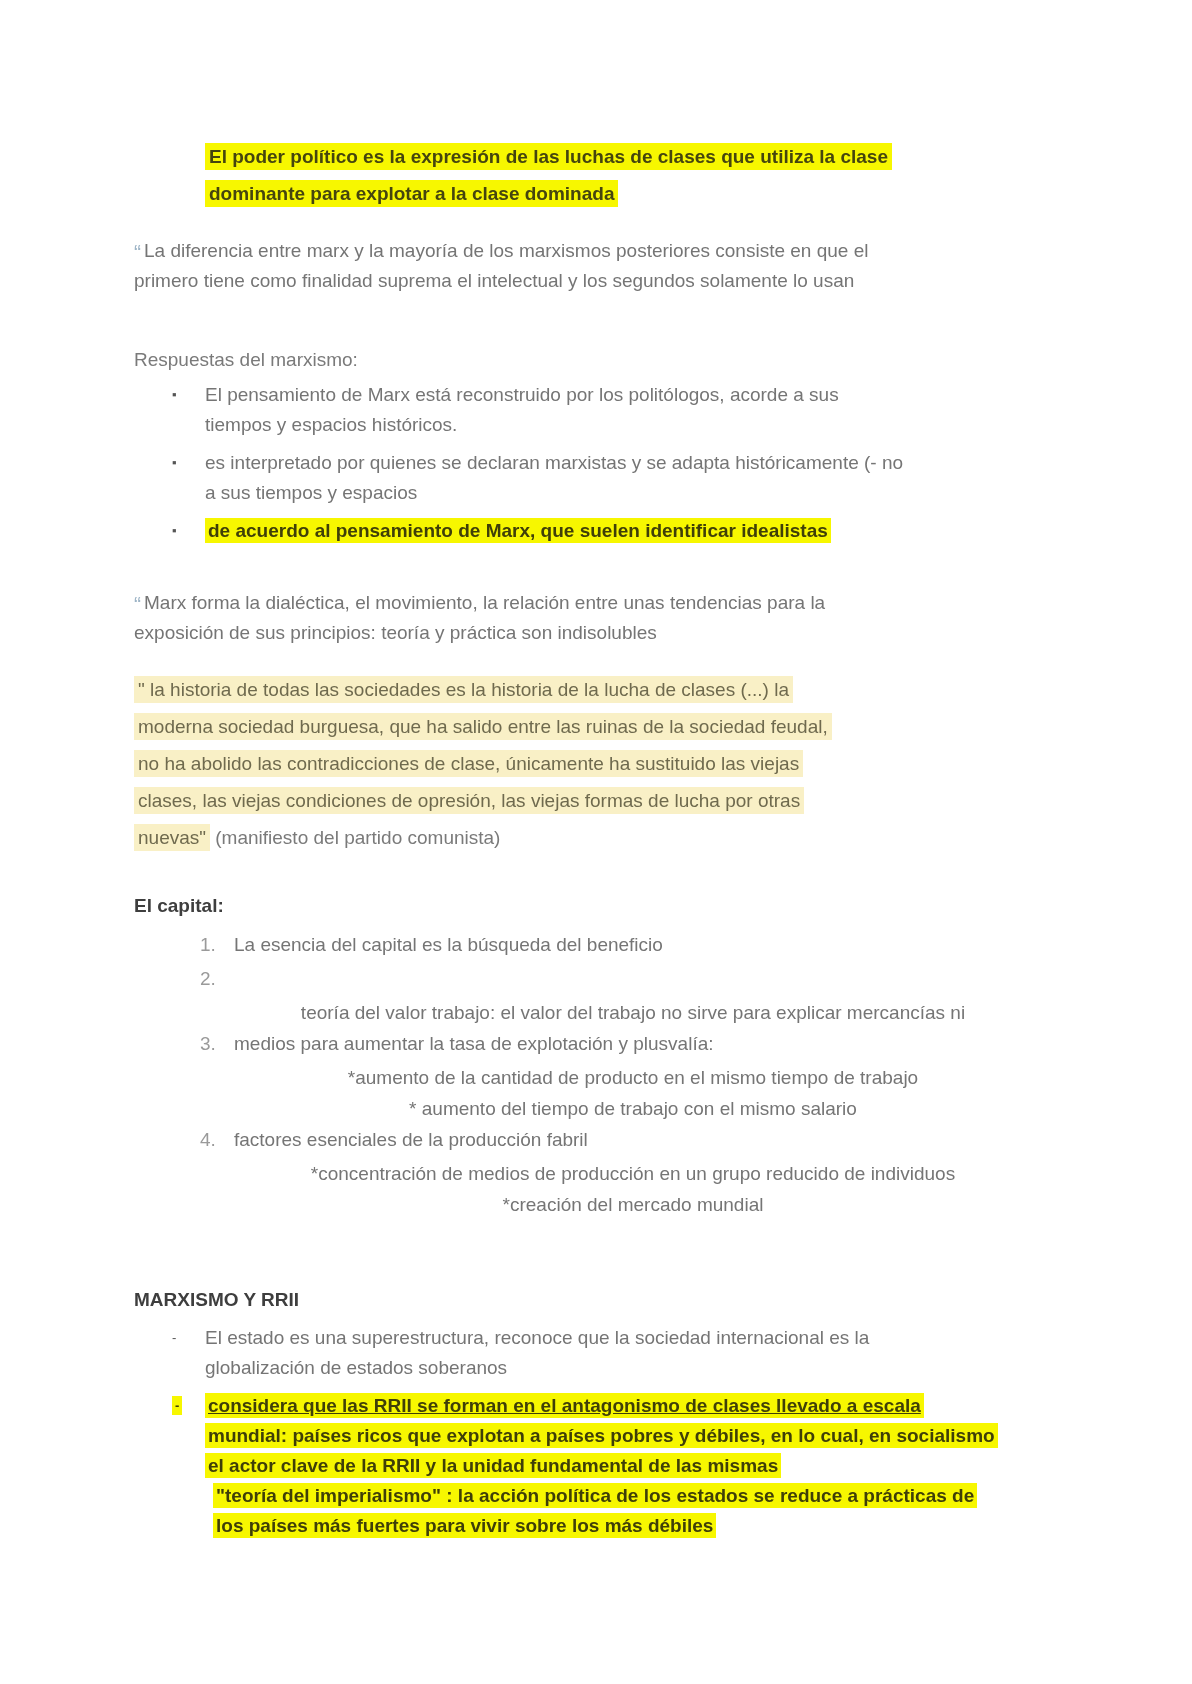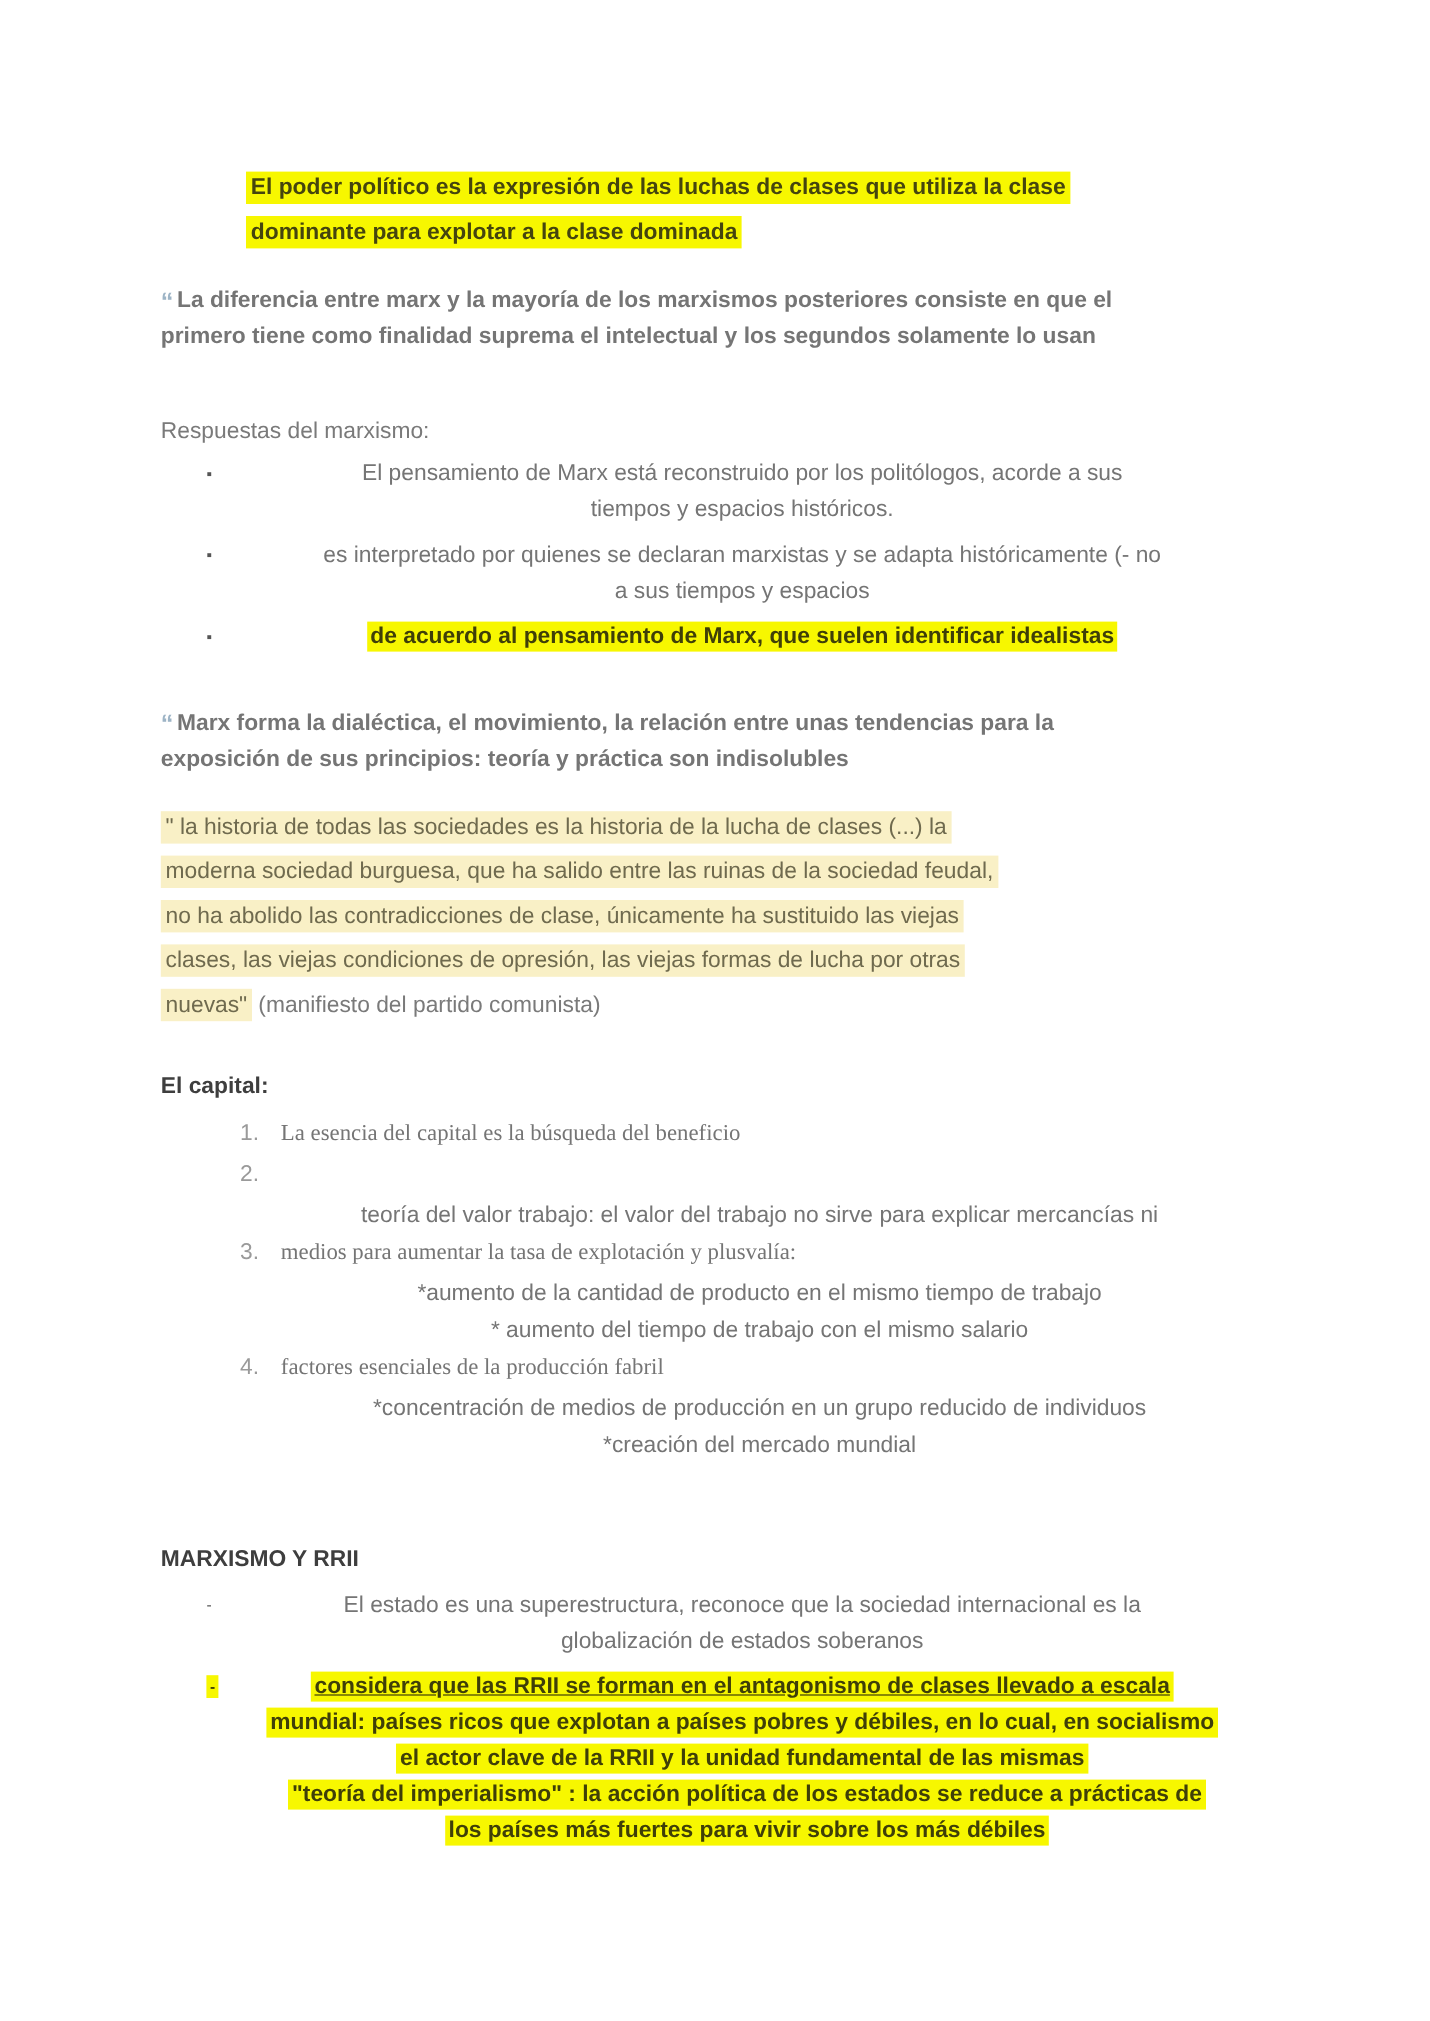--- a/index.html
+++ b/index.html
@@ -11,45 +11,45 @@
   
   .ln{display:block;line-height:29px;white-space:nowrap;}
 
   
   .title-block{margin-left:71px;}
   .title-block .ln{line-height:37px;}
   .hl-y{background:#f7f700;color:#45450e;font-weight:700;padding:3px 4px;}
   .hl-y-light{background:#f7f700;color:#3f3f08;font-weight:700;padding:2px 3px;}
 
   
-  .para{margin-top:24px;font-weight:bold;}
+  .para{margin-top:24px;}
   .qmark{color:#9db4c6;font-size:21px;margin-right:3px;vertical-align:-2px;}
 
   .sec-heading{margin-top:50px;line-height:29px;color:#7a7a7a;}
   .bold-heading{font-weight:700;color:#3e3e3e;}
 
   
   .ul{margin-top:6px;}
   .li{display:flex;margin-bottom:8px;}
   .li .marker{width:33px;margin-left:38px;flex:none;color:#555;line-height:29px;font-size:13px;}
-  .li .li-body{flex:1;min-width:0;text-align:center;}
+  .li .li-body{flex:1;min-width:0;}
   .li .ln{line-height:30px;}
 
   
   .quote-block{margin-top:24px;}
   .quote-block .ln{line-height:37px;}
   .hl-c{background:#f9f0c6;color:#6f6a4e;padding:3px 4px;}
   .quote-tail{color:#7a7a7a;}
 
   
   .cap-heading{margin-top:34px;line-height:31px;}
   .ol{margin-top:8px;}
   .oli{display:flex;margin-bottom:3px;}
   .oli .num{width:34px;margin-left:66px;flex:none;color:#9a9a9a;line-height:31px;}
-  .oli .oli-body{flex:1;min-width:0;font-family:Liberation Serif, serif;}
+  .oli .oli-body{flex:1;min-width:0;}
   .oli .ln{line-height:31px;}
   .subln{display:block;line-height:31px;margin-left:100px;white-space:nowrap;text-align:center;}
 
   
   .rrii-heading{margin-top:64px;line-height:31px;}
   .dash-list{margin-top:8px;}
   .yellow-item{margin-top:6px;}
   .yellow-item .ln{line-height:30px;}
   .indent8{margin-left:8px;}
   .lead-underline{text-decoration:underline;}

